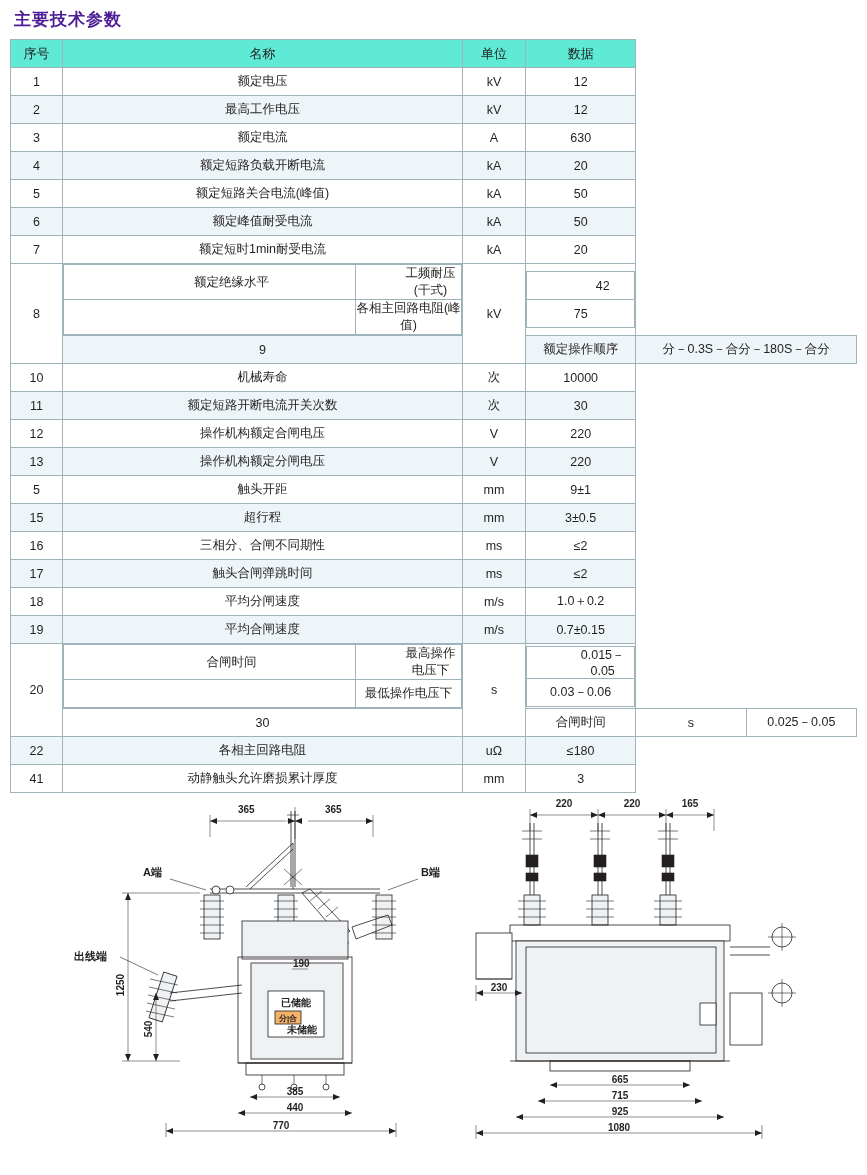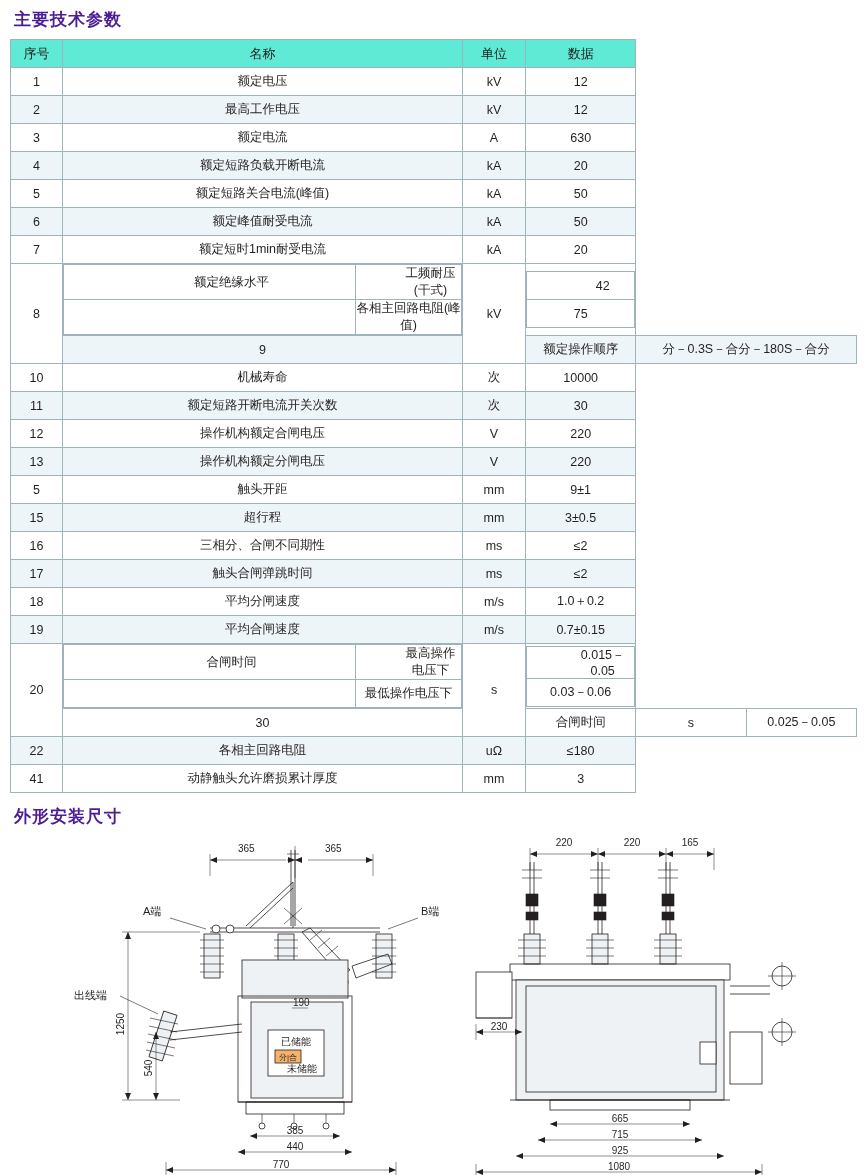--- a/index.html
+++ b/index.html
@@ -71,20 +71,21 @@
   .subtable tr:first-child td { border-bottom: 1px solid #9fb3bb; padding-left: 44px; }
   .inner-left {
     width: 247px;
     border-right: 1px solid #9fb3bb !important;
   }
   .drawing-wrap {
     position: relative;
     width: 847px;
     height: 350px;
     margin-top: 4px;
+    font-weight: bold;
   }
   svg { display: block; }
   .dim-text {
     font-family: "Liberation Sans", sans-serif;
     font-size: 10px;
     fill: #231f20;
   }
   .lbl-text {
     font-family: "Liberation Sans", sans-serif;
     font-size: 11px;
@@ -305,21 +306,20 @@
       </tr>
       <tr class="rowA">
         <td>41</td>
         <td class="name-left">动静触头允许磨损累计厚度</td>
         <td>mm</td>
         <td>3</td>
       </tr>
     </tbody>
   </table>
 
-  <h2 class="section-title" style="margin-top:14px">外形安装尺寸</h2>
 
   <div class="drawing-wrap">
     <svg width="847" height="350" viewBox="0 0 847 350">
 
       <g>
 
         <line class="ln-dim" x1="200" y1="24" x2="276" y2="24"></line>
         <line class="ln-dim" x1="298" y1="24" x2="363" y2="24"></line>
         <line class="ln-dim" x1="200" y1="18" x2="200" y2="40"></line>
         <line class="ln-dim" x1="285" y1="10" x2="285" y2="42"></line>

